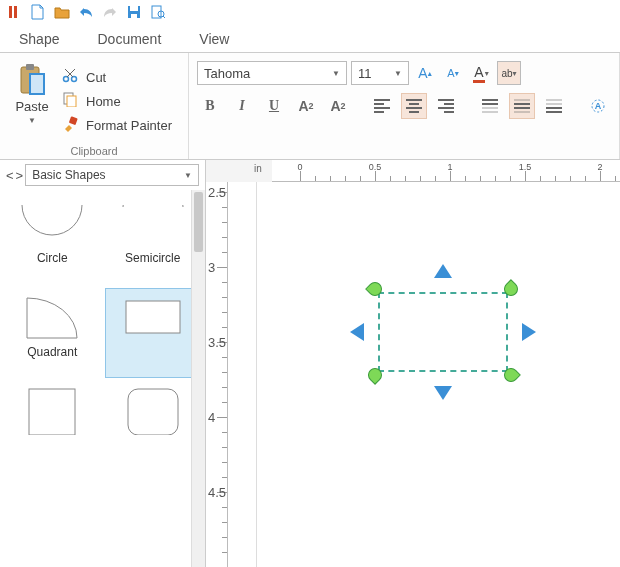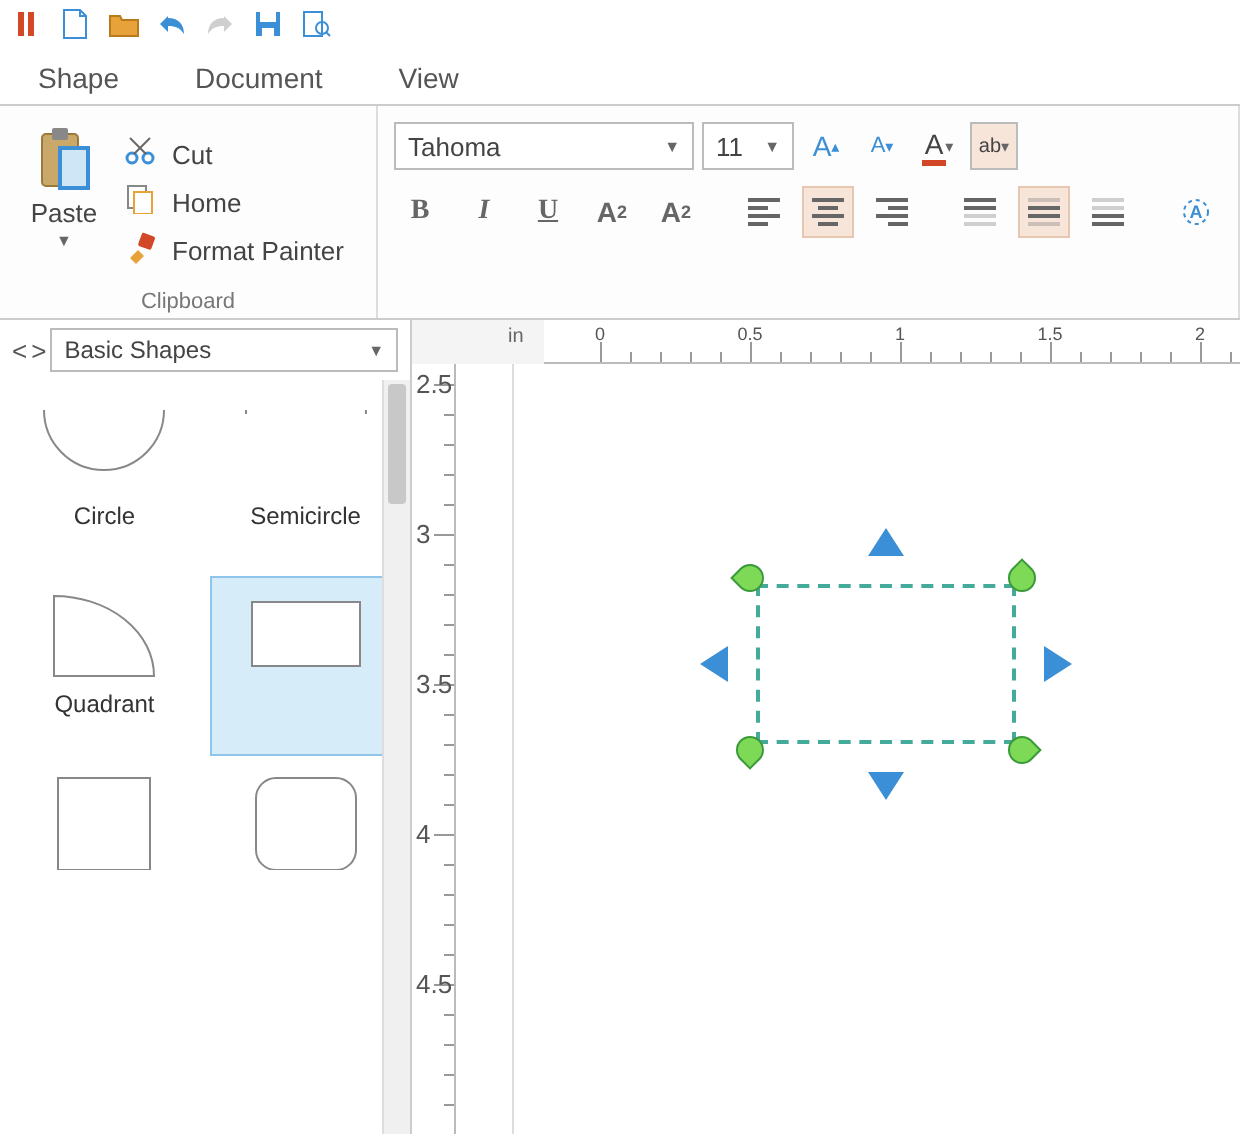--- a/index.html
+++ b/index.html
@@ -22,21 +22,21 @@
 .clipboard { width: 210px; display: flex; flex-direction: column; }
 .clip-row { display: flex; flex: 1; }
 .paste-big { width: 48px; display: flex; flex-direction: column; align-items: center; justify-content: flex-start; padding-top: 6px; gap: 2px; cursor: pointer; }
 .clip-list { display: flex; flex-direction: column; justify-content: center; gap: 6px; padding-left: 6px; }
 .clip-item { display: flex; align-items: flex-end; gap: 6px; cursor: pointer; font-size: 13px; }
 .clip-item .ic { width: 18px; height: 18px; }
 
 .textfmt { flex: 1; }
 .tf-row1 { display: flex; gap: 4px; align-items: center; padding: 4px 0; }
 .font-sel { border: 1px solid #bbb; height: 24px; width: 150px; display: flex; align-items: center; padding: 0 6px; background: #fff; justify-content: space-between; }
-.size-sel { border: 1px solid #bbb; height: 24px; width: 46px; display: flex; align-items: center; padding: 0 6px; background: #fff; justify-content: space-between; }
+.size-sel { border: 1px solid #bbb; height: 24px; width: 58px; display: flex; align-items: center; padding: 0 6px; background: #fff; justify-content: space-between; }
 .tf-btn { width: 24px; height: 24px; display: flex; align-items: center; justify-content: center; border: 1px solid transparent; cursor: pointer; font-size: 14px; }
 .tf-btn.boxed { border-color: #bbb; background: #f7e5da; }
 .tf-row2 { display: flex; gap: 6px; align-items: center; padding: 4px 0; }
 .tf-row2 .tf-btn { width: 26px; height: 26px; font-weight: bold; color: #666; }
 .align-btn { width: 26px; height: 26px; border: 1px solid transparent; display: flex; flex-direction: column; justify-content: center; gap: 2px; padding: 4px; cursor: pointer; }
 .align-btn.hl { background: #f7e5da; border-color: #e8c7b0; }
 .align-btn span { height: 2px; background: #666; }
 
 .main { display: flex; height: calc(567px - 24px - 28px - 108px); }
 

